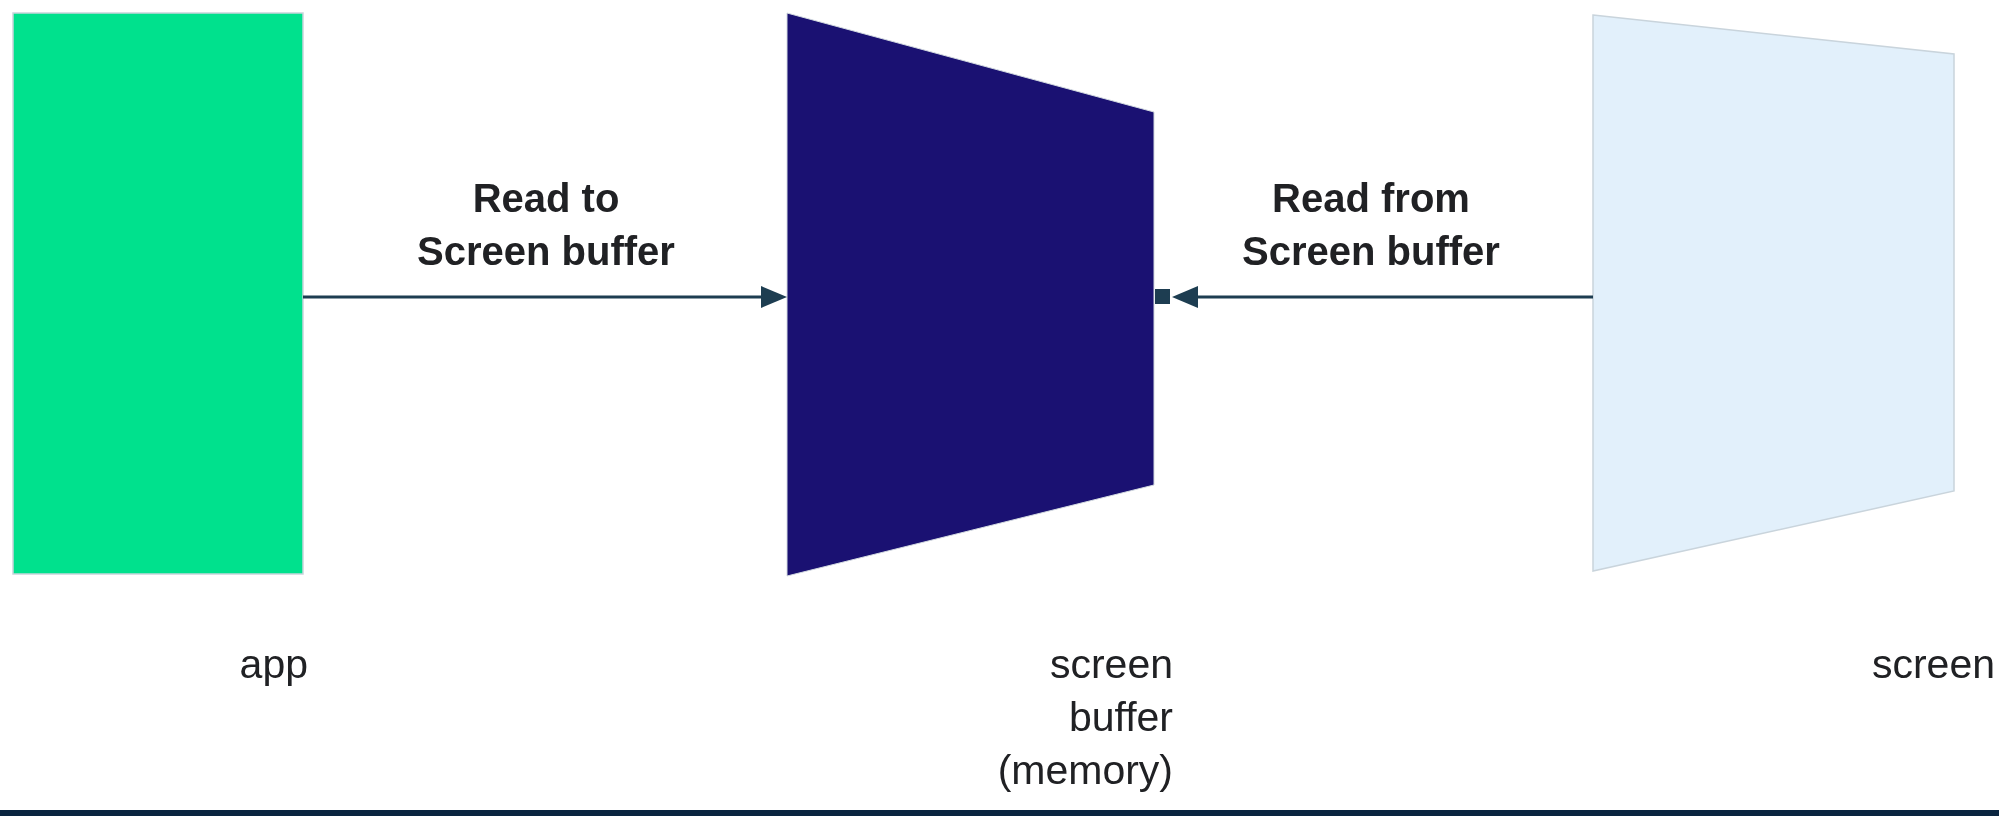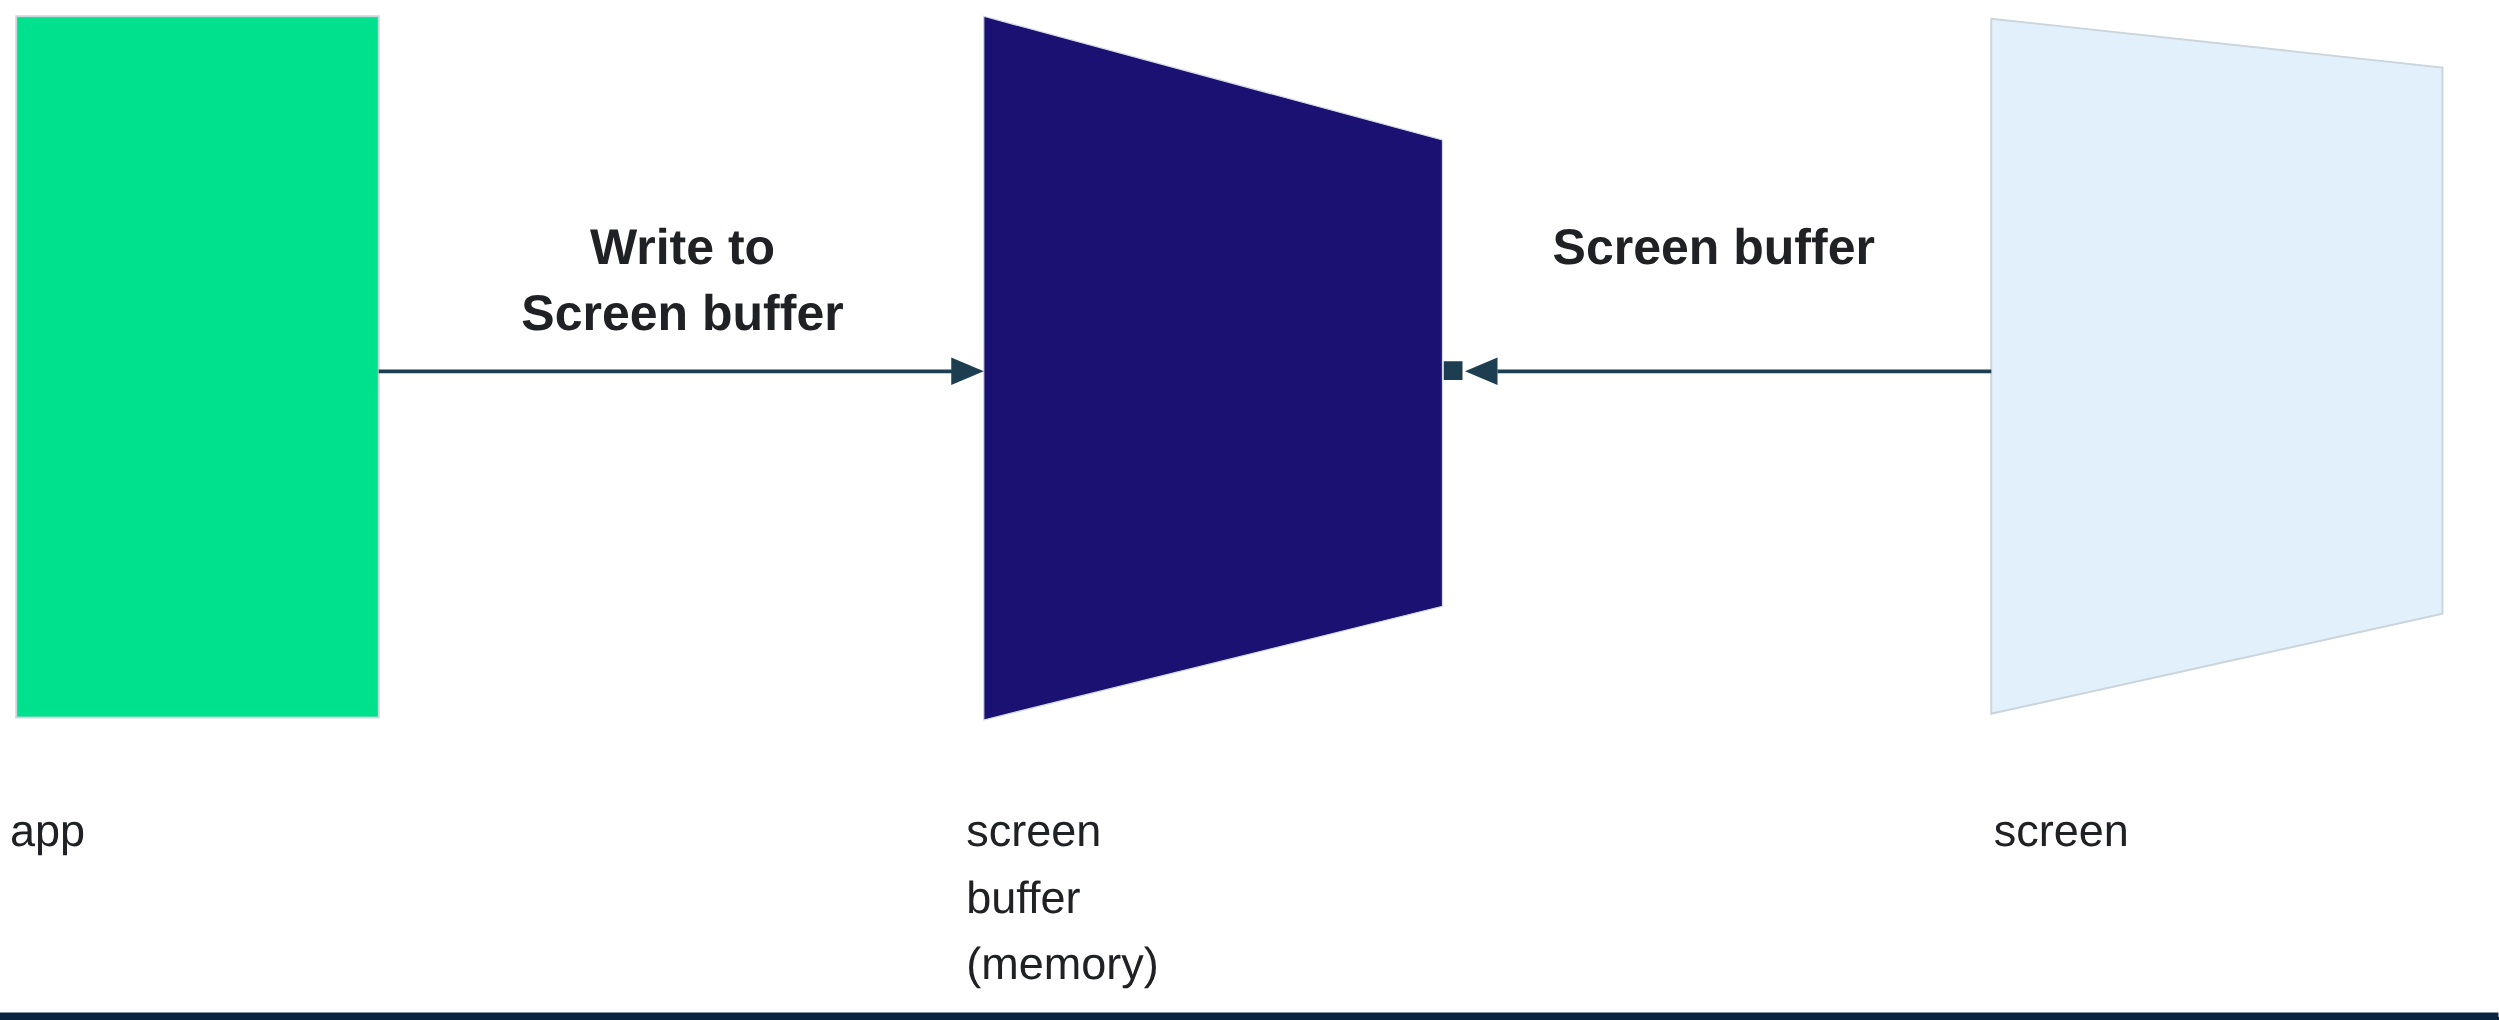--- a/index.html
+++ b/index.html
@@ -30,22 +30,22 @@
   .node-shape.navy {
     stroke: #d3dae0;
     stroke-width: 1;
   }
   .arrow-line {
     fill: none;
     stroke-width: 3;
   }
   .label {
     position: absolute;
-    text-align: left;
-    font-size: 36px;
+    text-align: right;
+    font-size: 41px;
     line-height: 53px;
     white-space: pre-line;
   }
   .arrow-label {
     position: absolute;
     text-align: center;
     font-size: 40px;
     line-height: 53px;
   }
   .arrow-label .title {
@@ -82,21 +82,22 @@
 
   <div class="label" style="left: 8px;  top: 638px; width: 300px;">app</div>
 
   <div class="label" style="left: 773px; top: 638px; width: 400px;">screen
 buffer
 (memory)</div>
 
   <div class="label" style="left: 1595px; top: 638px; width: 400px;">screen</div>
 
   <div class="arrow-label" style="left: 346px; top: 172px; width: 400px;">
-    <span class="title">Write to</span>
+    <span class="title">Read to</span>
     <span class="subtitle">Screen buffer</span>
   </div>
 
   <div class="arrow-label" style="left: 1171px; top: 172px; width: 400px;">
+    <span class="title">Read from</span>
     <span class="subtitle">Screen buffer</span>
   </div>
 
 </div>
 
 </body></html>

